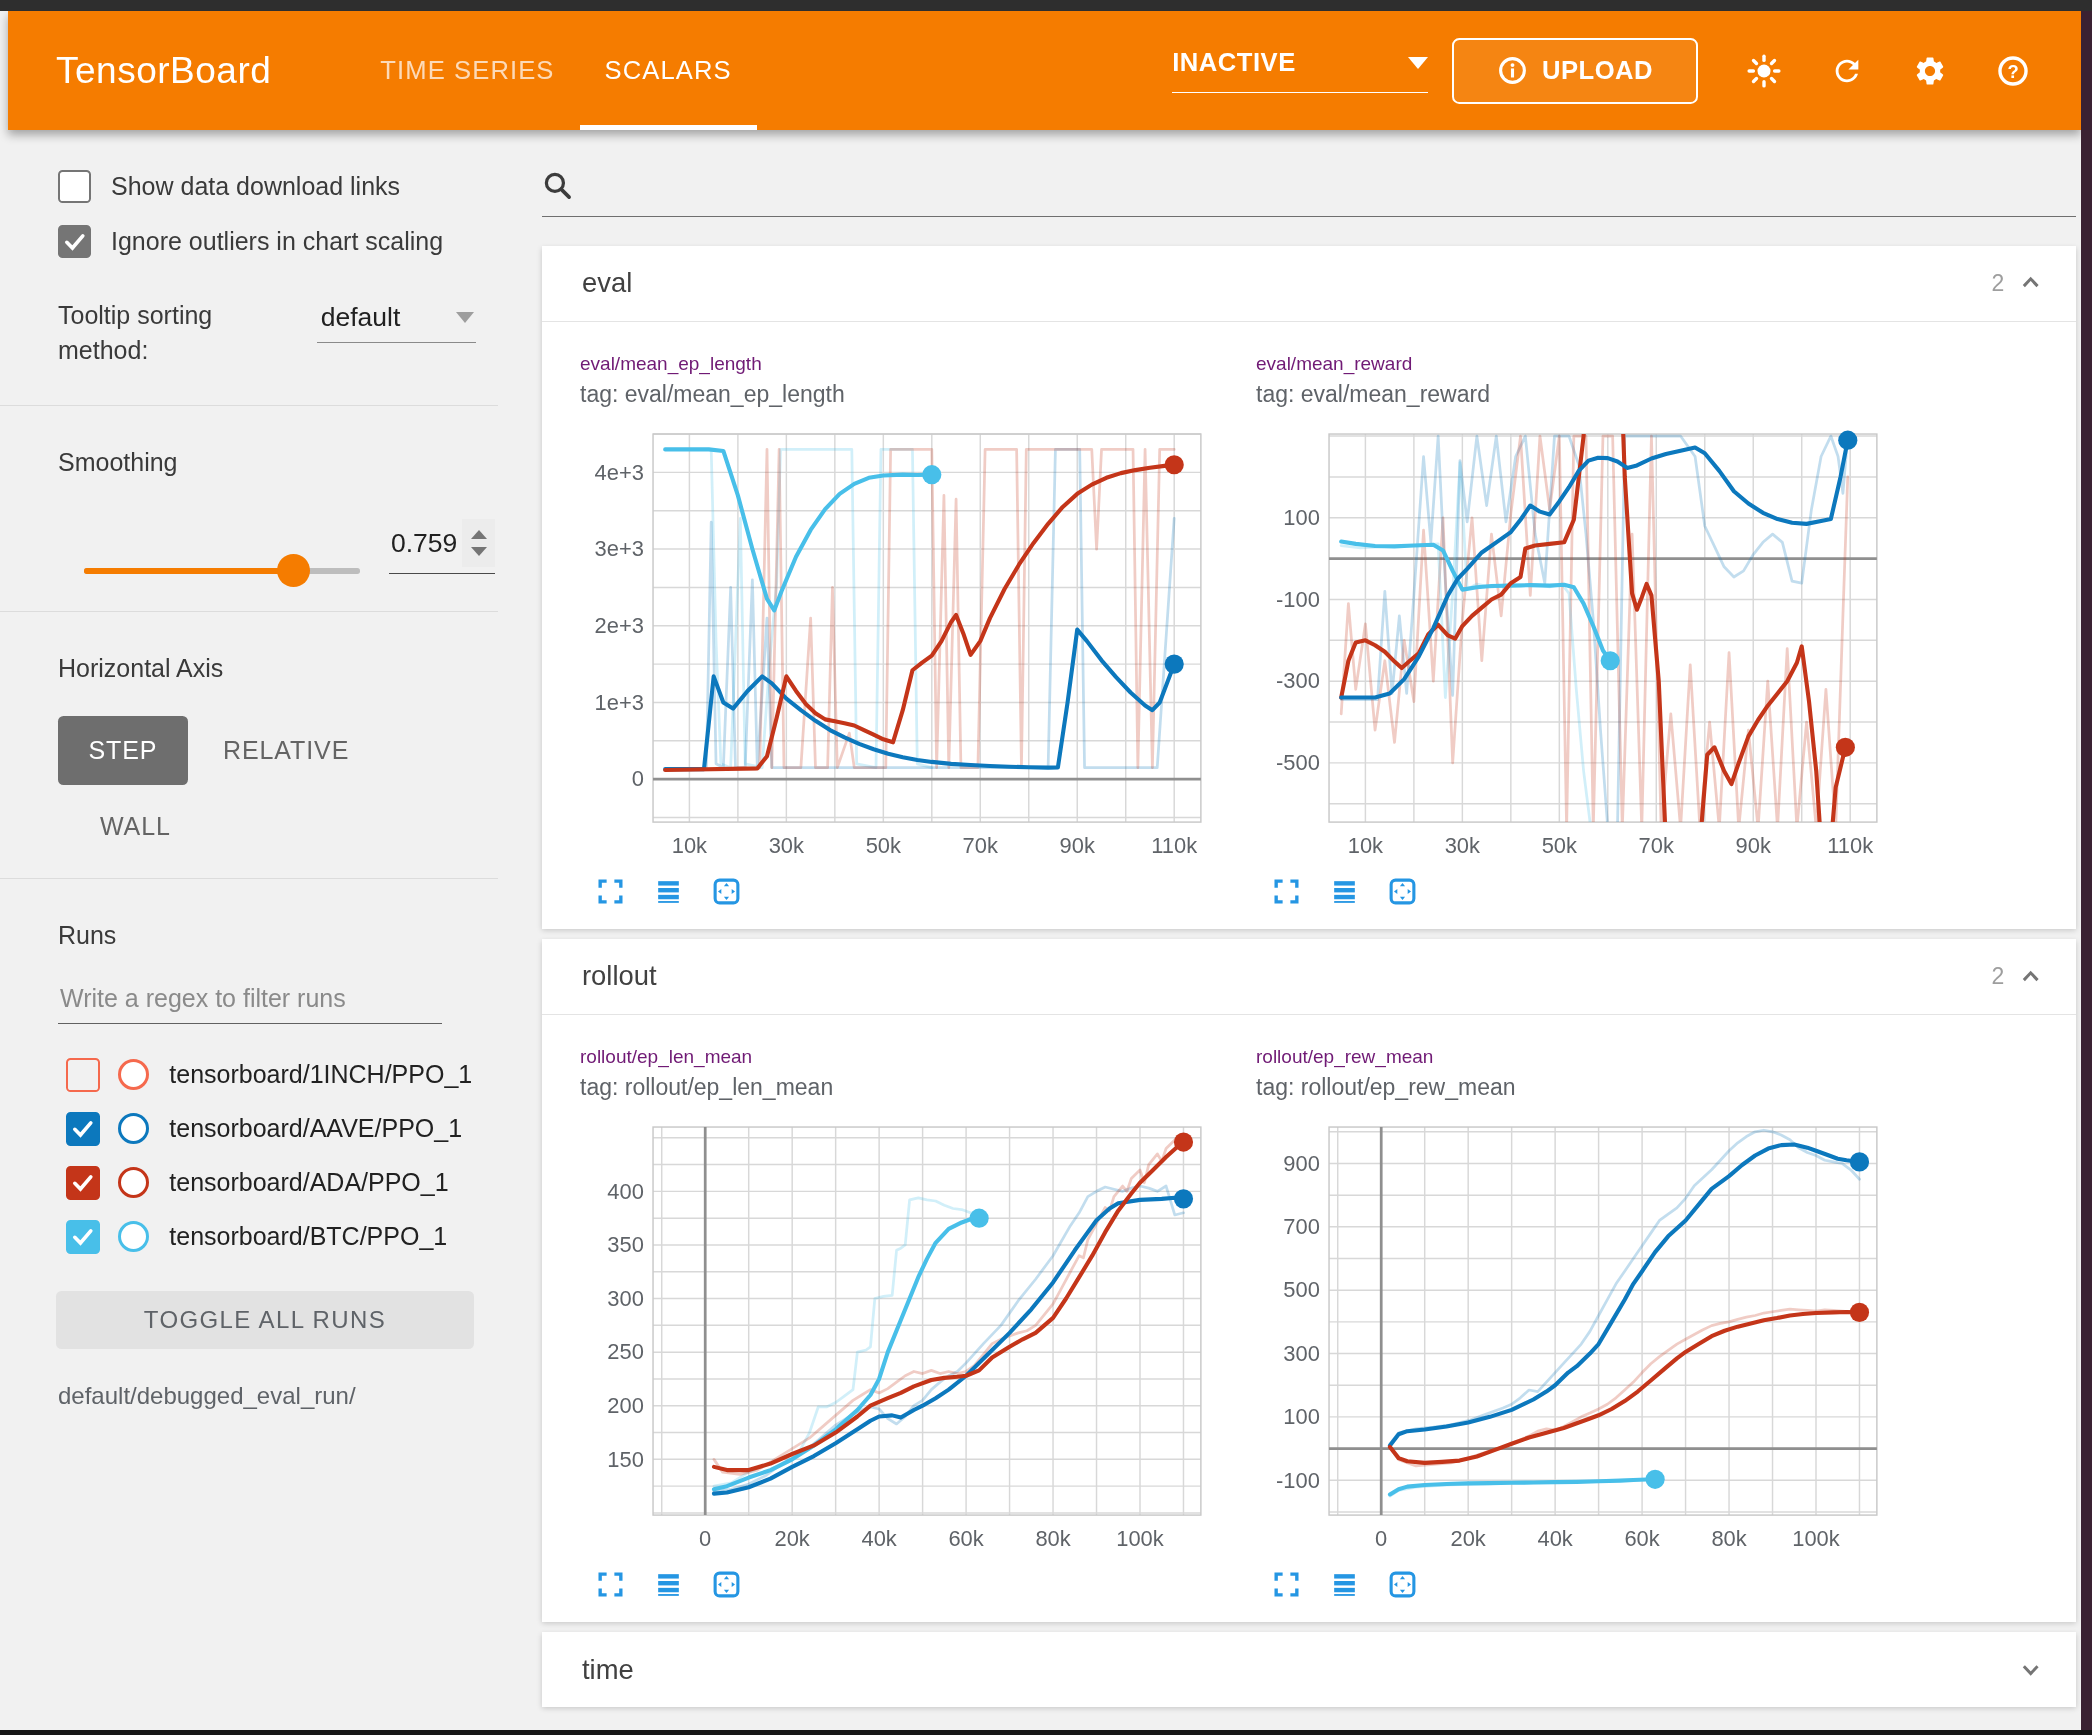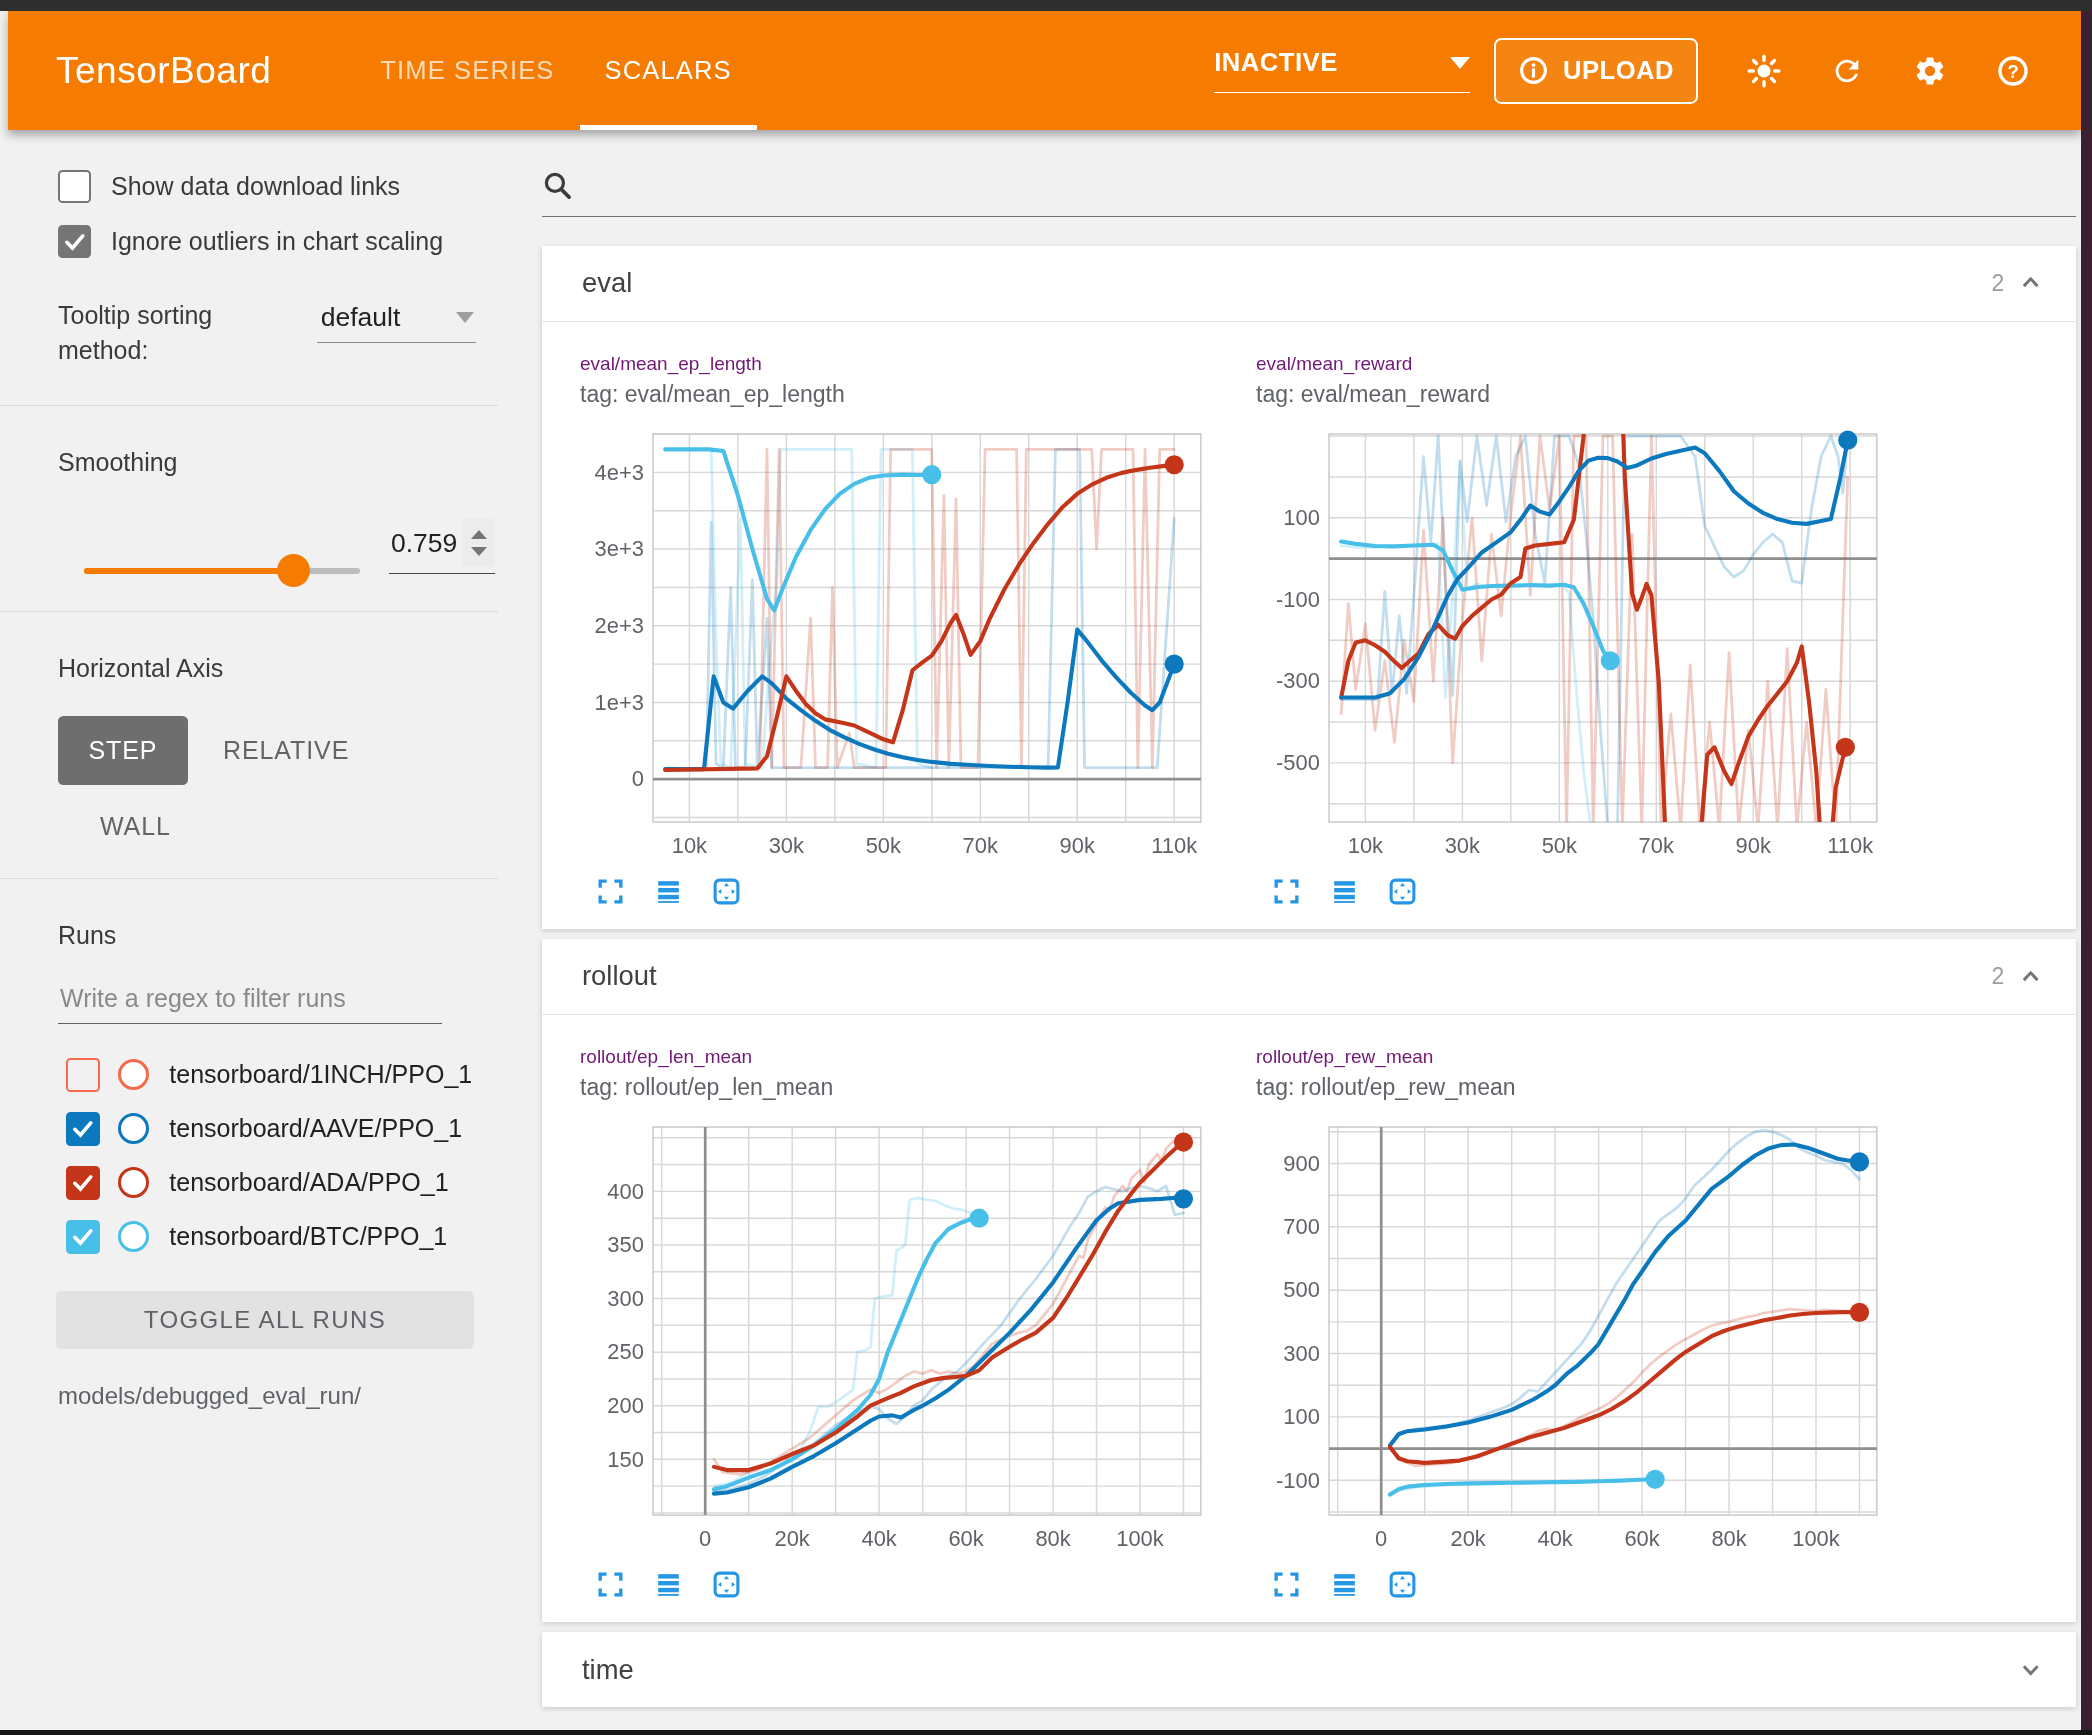--- a/index.html
+++ b/index.html
@@ -22,21 +22,21 @@
   .tab { display:flex; align-items:center; padding:0 25px; color:rgba(255,255,255,.72);
          font-size:25.6px; font-weight:500; letter-spacing:1.1px; position:relative; cursor:pointer; }
   .tab.active { color:#fff; }
   .tab.active::after { content:""; position:absolute; left:0; right:0; bottom:0; height:4.6px; background:#fff; }
   .header-right { margin-left:auto; display:flex; align-items:center; margin-right:51px; }
   .status-select { width:256px; border-bottom:1.8px solid #fff; display:flex; align-items:center;
                    padding-bottom:14.6px; cursor:pointer; }
   .status-select .val { color:#fff; font-size:25.6px; font-weight:bold; letter-spacing:0.5px; }
   .caret-down-white { width:0; height:0; border-left:10px solid transparent; border-right:10px solid transparent;
                       border-top:12px solid #fff; margin-left:auto; }
-  .upload-btn { margin-left:24px; border:2.3px solid #fff; border-radius:7.3px; height:66px; padding:0 22px;
+  .upload-btn { margin-left:24px; border:2.3px solid #fff; border-radius:7.3px; height:66px; padding:0 43px;
                 display:flex; align-items:center; gap:13.7px; color:#fff; font-size:25.6px; font-weight:bold;
                 letter-spacing:0.5px; background:rgba(255,255,255,.07); cursor:pointer; }
   .hicon { width:34px; height:34px; margin-left:49px; cursor:pointer; flex:none; }
 
   
   .layout { position:absolute; top:130px; left:0; right:11px; bottom:5.5px; display:flex; }
   .sidebar { width:498px; flex:none; padding-top:40px; overflow:hidden; white-space:nowrap; }
   .main { flex:1; padding:0 5.5px 0 44px; overflow:hidden; }
 
   
@@ -233,21 +233,21 @@
           <span class="run-cb" style="border-color: rgb(72, 191, 233); background: rgb(72, 191, 233);">
             <svg width="25.6" height="25.6" viewBox="0 0 24 24">
               <polyline points="4.5,12.5 9.8,17.8 19.5,6.5" fill="none" stroke="#fff" stroke-width="3.4" stroke-linecap="round"></polyline>
             </svg>
           </span>
           <span class="run-circle" style="border-color: rgb(72, 191, 233);"></span>
           <span class="run-label">tensorboard/BTC/PPO_1</span>
         </div>
       </div>
     <div class="toggle-all">TOGGLE ALL RUNS</div>
-    <div class="models-path">models/debugged_eval_run/</div>
+    <div class="models-path">default/debugged_eval_run/</div>
   </div>
 
   <div class="main">
     <div class="search-row">
       <svg width="31" height="31" viewBox="0 0 24 24">
         <circle cx="10" cy="10" r="6.6" fill="none" stroke="#3c3c3c" stroke-width="2.5"></circle>
         <line x1="15" y1="15" x2="21" y2="21" stroke="#3c3c3c" stroke-width="2.8" stroke-linecap="round"></line>
       </svg>
     </div>
     <div id="sections">

